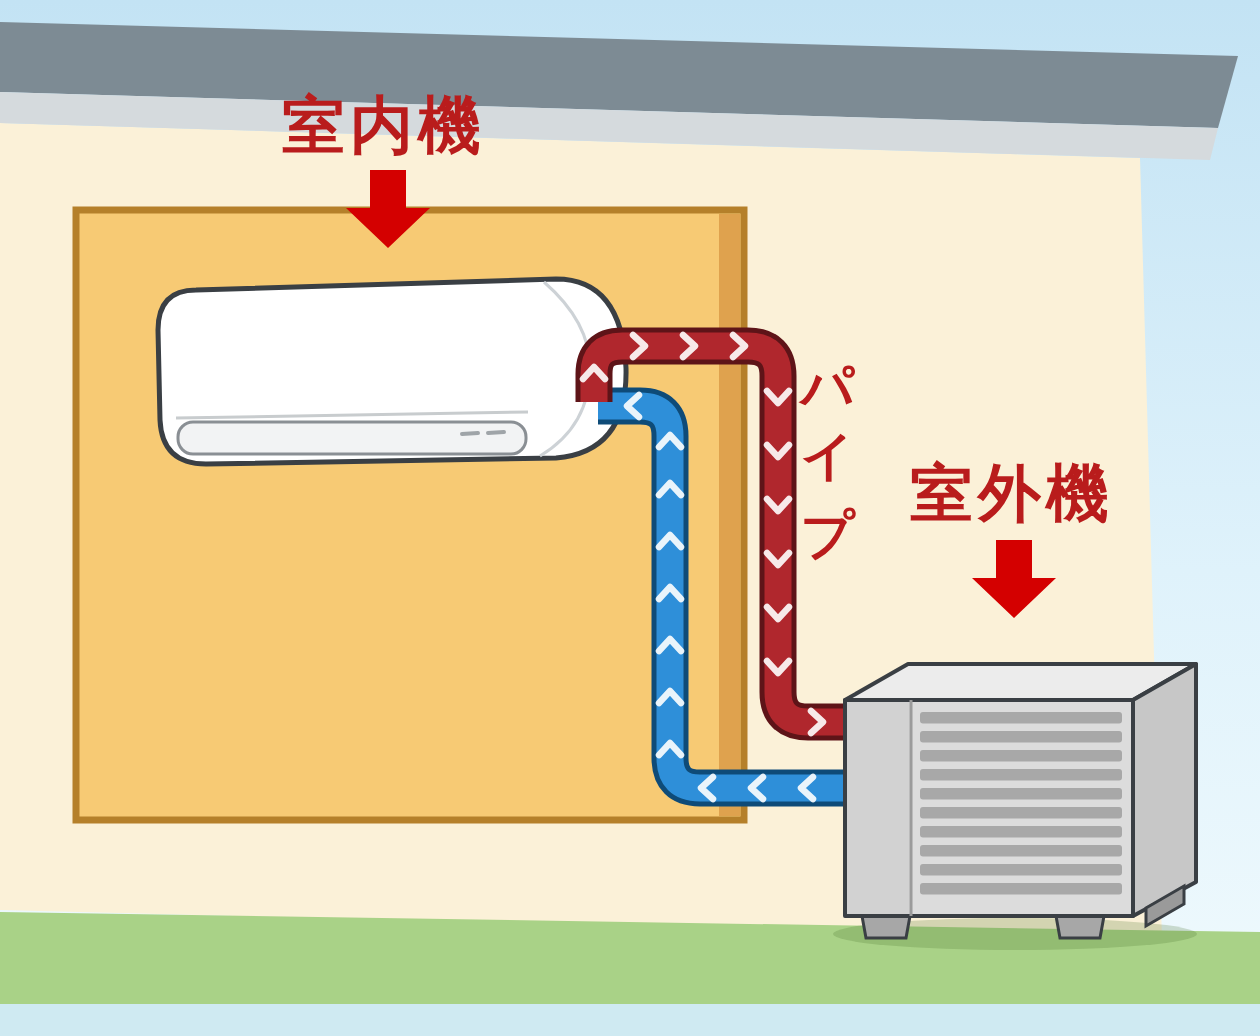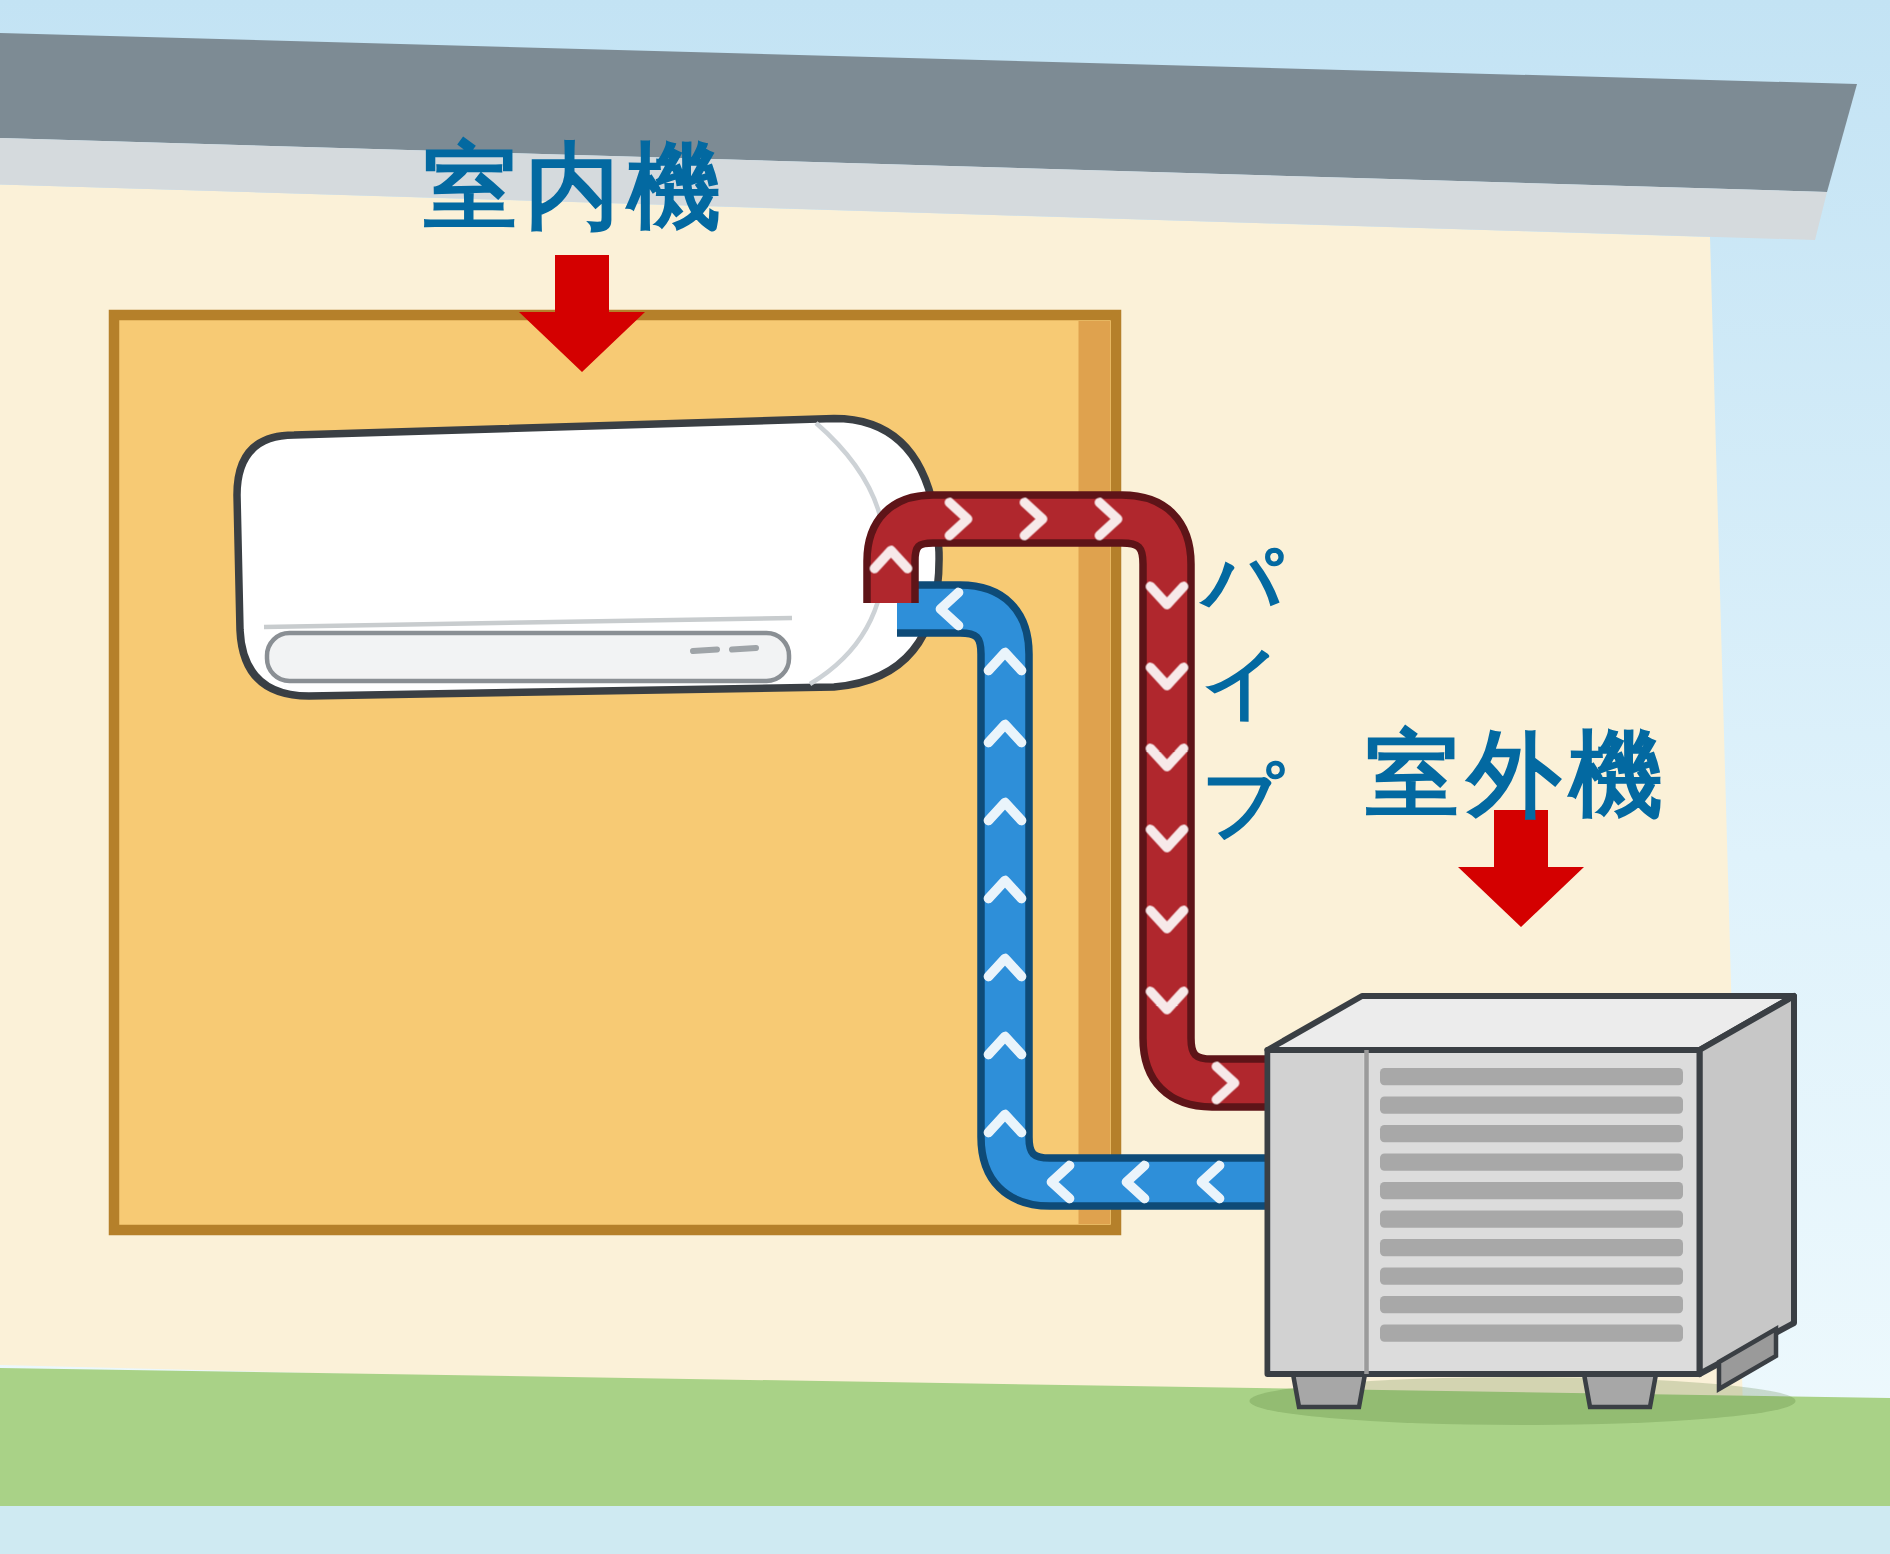--- a/index.html
+++ b/index.html
@@ -1,24 +1,24 @@
 <!DOCTYPE html>
 <html><head>
 <meta charset="utf-8">
 <style>
   html,body{margin:0;padding:0;background:#ffffff;}
   .stage{position:relative;width:1260px;height:1036px;overflow:hidden;
          font-family:"Liberation Sans","DejaVu Sans",sans-serif;}
   .stage svg{position:absolute;inset:0;display:block;}
-  .label{position:absolute;font-weight:900;color:#0369a1;line-height:1.0;
+  .label{position:absolute;font-weight:900;color:#b91c1c;line-height:1.0;
          font-family:"Liberation Sans","DejaVu Sans",sans-serif;white-space:nowrap;}
   .label-indoor{left:282px;top:94px;font-size:63px;letter-spacing:5px;}
   .label-pipe{left:802px;top:326px;font-size:53px;writing-mode:vertical-rl;
               text-orientation:upright;letter-spacing:8px;}
-  .label-outdoor{left:910px;top:462px;font-size:63px;letter-spacing:5px;margin-top:24px;}
+  .label-outdoor{left:910px;top:462px;font-size:63px;letter-spacing:5px;}
 </style>
 </head>
 <body>
 
 <div class="stage">
 
 <svg viewBox="0 0 1260 1036" width="1260" height="1036" xmlns="http://www.w3.org/2000/svg">
   <defs>
     <linearGradient id="sky" x1="0" y1="0" x2="0" y2="1">
       <stop offset="0%" stop-color="#C3E3F4"></stop>

